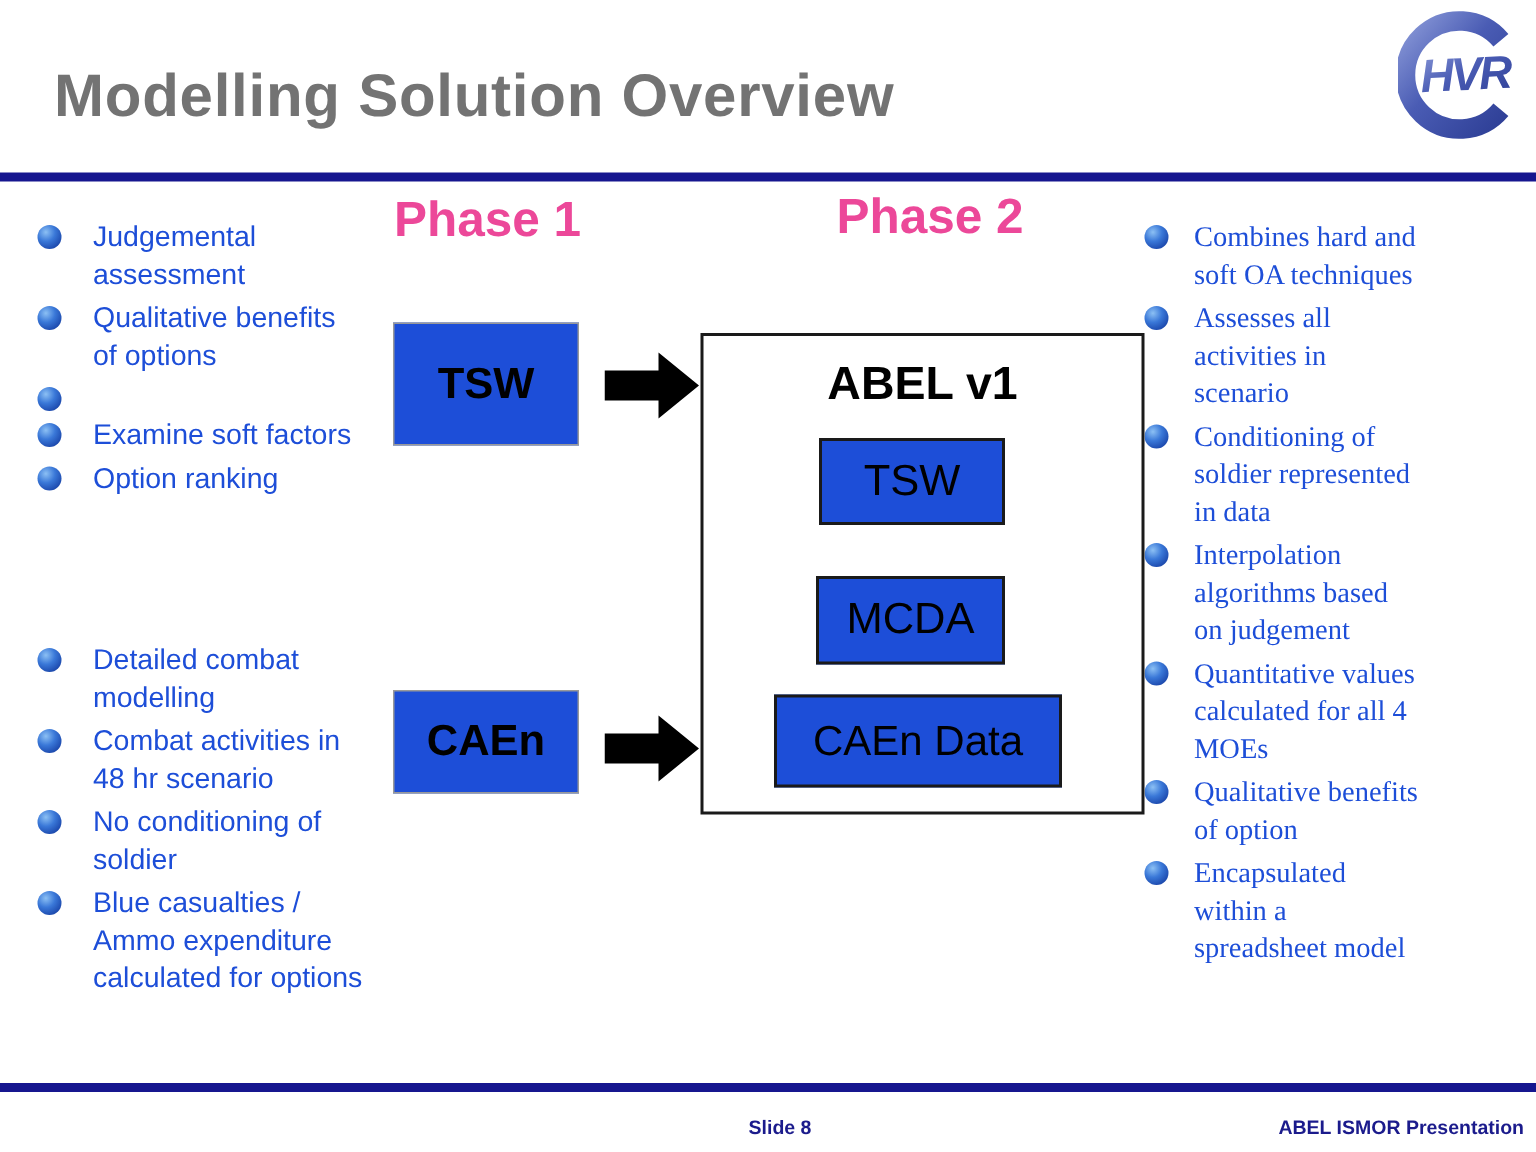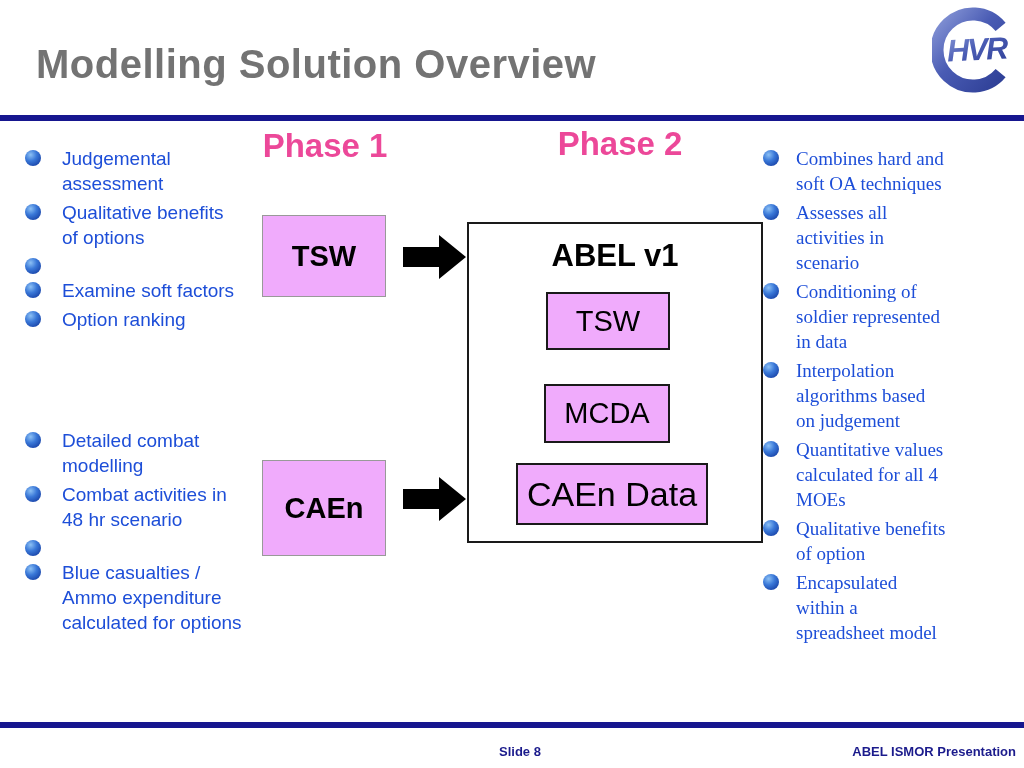--- a/index.html
+++ b/index.html
@@ -38,30 +38,30 @@
     flex:0 0 16px;width:16px;height:16px;border-radius:50%;margin-top:4px;
     background:radial-gradient(circle at 35% 30%, #8cc0f4 0%, #3a78d8 40%, #1e4cb0 75%, #123078 100%);
   }
   .bullet-text{
     margin-left:21px;font-size:19px;line-height:25px;color:#1d4ed8;
     white-space:pre-line;
   }
   .col-right .bullet-text{margin-left:17px;font-family:Liberation Serif, serif;}
 
   
-  .dbox{display:flex;align-items:center;justify-content:center;background:#f0abfc;box-sizing:border-box;text-align:center;}
+  .dbox{display:flex;align-items:center;justify-content:center;background:#1d4ed8;box-sizing:border-box;text-align:center;}
   .box-tsw1{left:262px;top:215px;width:124px;height:82px;border:1px solid #999;
     font-size:29px;font-weight:bold;}
-  .box-caen1{left:262px;top:460px;width:124px;height:96px;border:1px solid #999;
+  .box-caen1{left:262px;top:460px;width:124px;height:69px;border:1px solid #999;
     font-size:29px;font-weight:bold;}
   .box-abel{left:467px;top:222px;width:296px;height:321px;border:2px solid #1a1a1a;background:#fff;box-sizing:border-box;}
   .abel-title{left:0;top:14px;width:100%;text-align:center;font-size:31px;font-weight:bold;}
   .box-tsw2{left:77px;top:68px;width:124px;height:58px;border:2px solid #1a1a1a;font-size:29px;}
   .box-mcda{left:75px;top:160px;width:126px;height:59px;border:2px solid #1a1a1a;font-size:29px;}
-  .box-caendata{left:47px;top:239px;width:192px;height:62px;border:2px solid #1a1a1a;font-size:34px;}
+  .box-caendata{left:47px;top:239px;width:192px;height:62px;border:2px solid #1a1a1a;font-size:28px;}
 
   .arrow{width:64px;height:46px;}
   .arrow-1{left:403px;top:234px;}
   .arrow-2{left:403px;top:476px;}
 
   
   .footer-text{font-size:13px;font-weight:bold;color:#1B1B8C;}
   .footer-center{left:0;top:744px;width:1040px;text-align:center;}
   .footer-right{right:8px;top:744px;text-align:left;}
 </style>
@@ -118,20 +118,22 @@
     <span class="bullet-text">Detailed combat
 modelling</span>
   </div>
   <div class="bullet-item">
     <span class="bullet-sphere"></span>
     <span class="bullet-text">Combat activities in
 48 hr scenario</span>
   </div>
   <div class="bullet-item">
     <span class="bullet-sphere"></span>
+    <span class="bullet-text">No conditioning of
+soldier</span>
   </div>
   <div class="bullet-item">
     <span class="bullet-sphere"></span>
     <span class="bullet-text">Blue casualties /
 Ammo expenditure
 calculated for options</span>
   </div>
 </div>
 
 <div class="abs bullet-col col-right">

